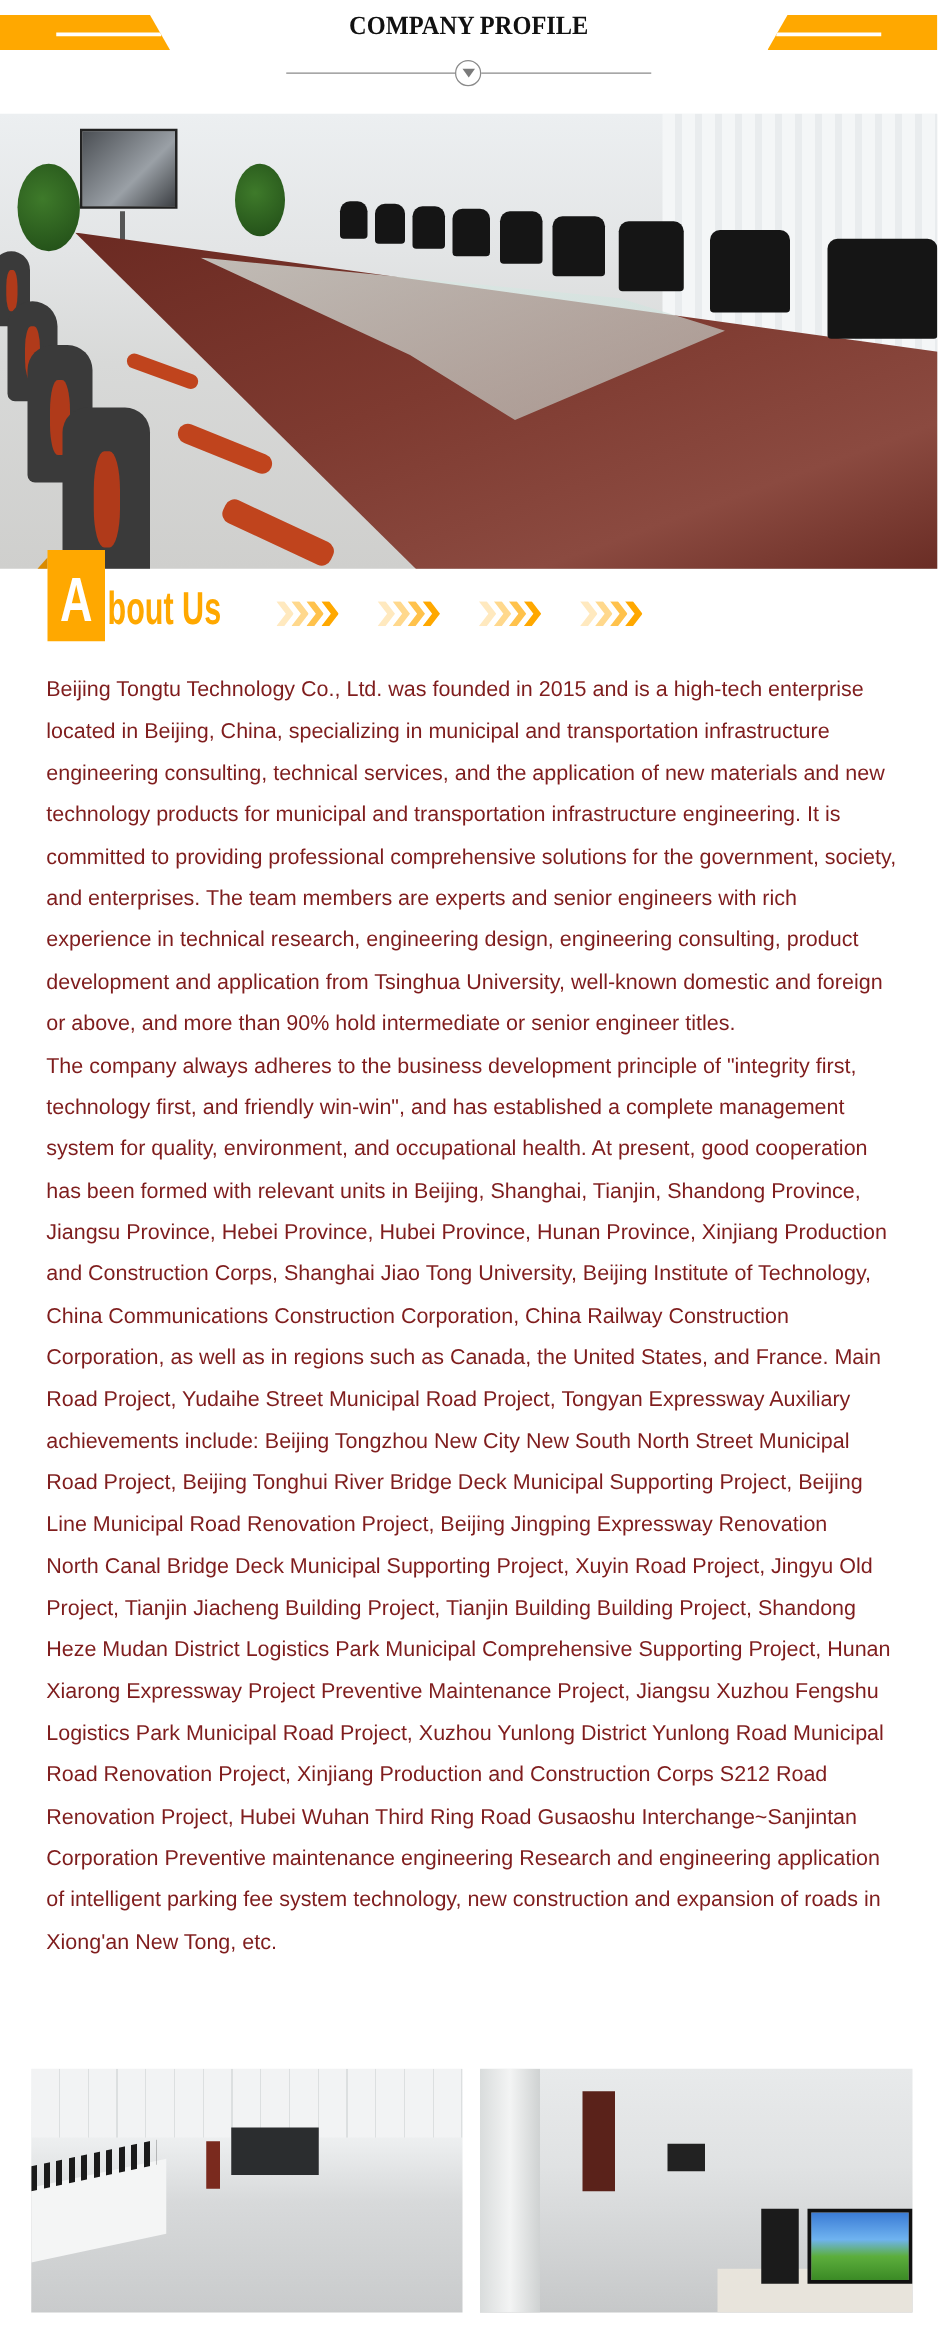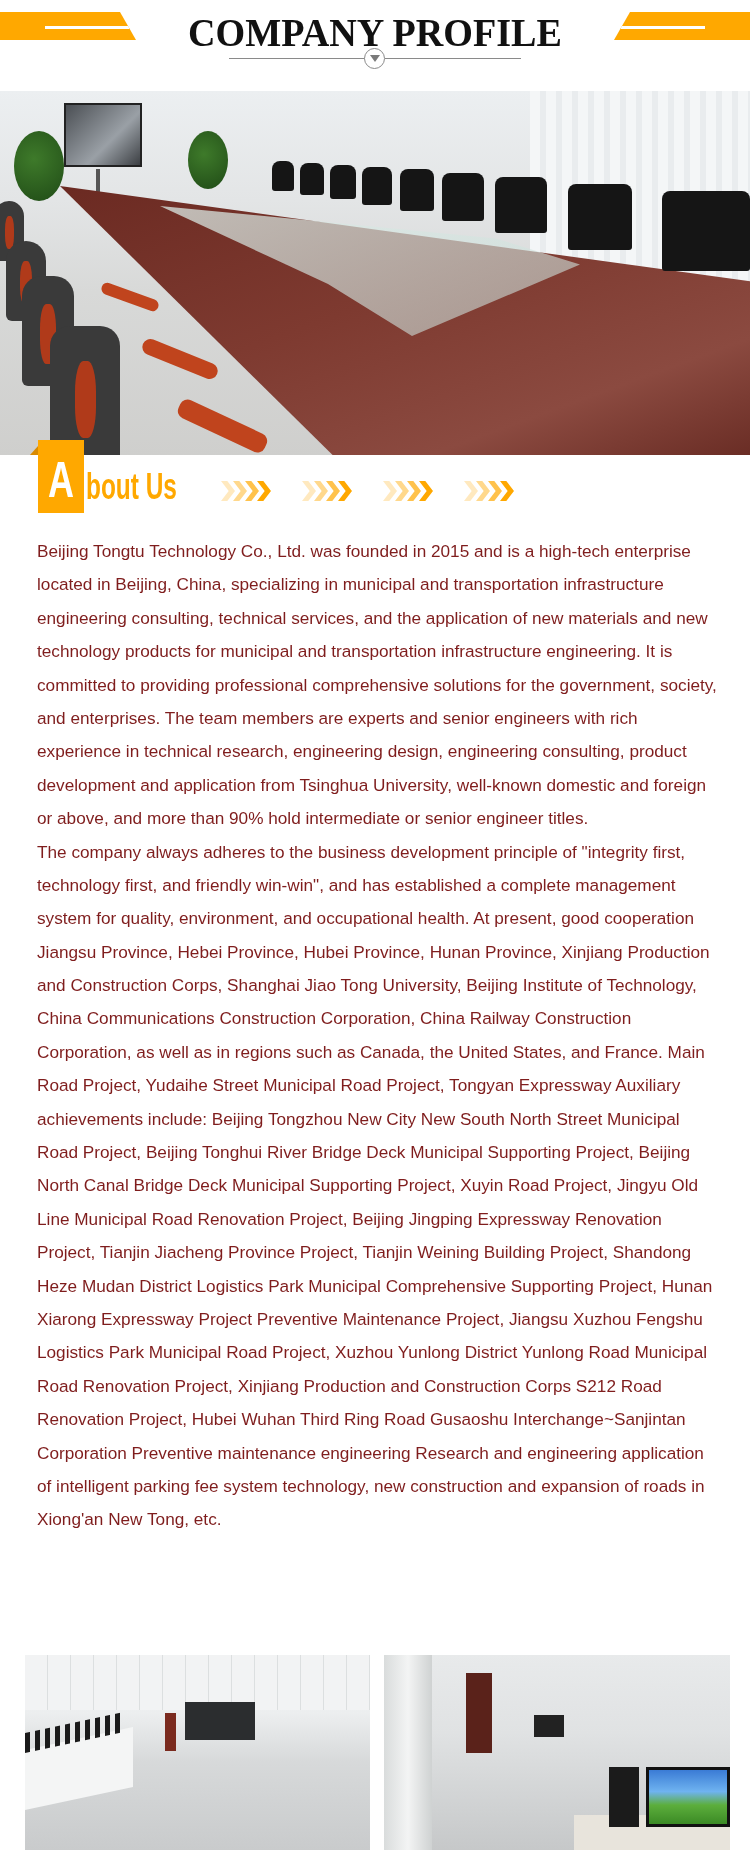--- a/index.html
+++ b/index.html
@@ -9,21 +9,21 @@
   
   .hdr-bar { position: absolute; top: 12px; height: 28px; background: #FFA800; }
   .hdr-bar.left { left: 0; width: 136px; clip-path: polygon(0 0, 120px 0, 136px 100%, 0 100%); }
   .hdr-bar.right { left: 614px; width: 136px; clip-path: polygon(16px 0, 136px 0, 136px 100%, 0 100%); }
   .hdr-stripe { position: absolute; top: 14px; height: 3px; background: #ffffff; }
   .hdr-bar.left .hdr-stripe { left: 45px; width: 84px; }
   .hdr-bar.right .hdr-stripe { left: 7px; width: 84px; }
 
   .title {
     position: absolute; top: 8px; left: 0; width: 750px; text-align: center;
-    font-family: "Liberation Serif", serif; font-weight: bold; font-size: 41px;
+    font-family: "Liberation Serif", serif; font-weight: bold; font-size: 21px;
     color: #111111; letter-spacing: 0px;
   }
   .title span { display: inline-block; transform: scaleX(0.93); transform-origin: center; }
 
   .divider-line { position: absolute; top: 58px; height: 1px; background: #8a8a8a; }
   .divider-line.l { left: 229px; width: 136px; }
   .divider-line.r { left: 385px; width: 136px; }
   .divider-circle {
     position: absolute; left: 364px; top: 48px; width: 21px; height: 21px;
     border: 1px solid #8a8a8a; border-radius: 50%; background: #fff;
@@ -179,30 +179,31 @@
   <span class="ln">engineering consulting, technical services, and the application of new materials and new</span>
   <span class="ln">technology products for municipal and transportation infrastructure engineering. It is</span>
   <span class="ln">committed to providing professional comprehensive solutions for the government, society,</span>
   <span class="ln">and enterprises. The team members are experts and senior engineers with rich</span>
   <span class="ln">experience in technical research, engineering design, engineering consulting, product</span>
   <span class="ln">development and application from Tsinghua University, well-known domestic and foreign</span>
   <span class="ln">or above, and more than 90% hold intermediate or senior engineer titles.</span>
   <span class="ln">The company always adheres to the business development principle of "integrity first,</span>
   <span class="ln">technology first, and friendly win-win", and has established a complete management</span>
   <span class="ln">system for quality, environment, and occupational health. At present, good cooperation</span>
+  <span class="ln">has been formed with relevant units in Beijing, Shanghai, Tianjin, Shandong Province,</span>
   <span class="ln">Jiangsu Province, Hebei Province, Hubei Province, Hunan Province, Xinjiang Production</span>
   <span class="ln">and Construction Corps, Shanghai Jiao Tong University, Beijing Institute of Technology,</span>
   <span class="ln">China Communications Construction Corporation, China Railway Construction</span>
   <span class="ln">Corporation, as well as in regions such as Canada, the United States, and France. Main</span>
   <span class="ln">Road Project, Yudaihe Street Municipal Road Project, Tongyan Expressway Auxiliary</span>
   <span class="ln">achievements include: Beijing Tongzhou New City New South North Street Municipal</span>
   <span class="ln">Road Project, Beijing Tonghui River Bridge Deck Municipal Supporting Project, Beijing</span>
+  <span class="ln">Line Municipal Road Renovation Project, Beijing Jingping Expressway Renovation</span>
   <span class="ln">North Canal Bridge Deck Municipal Supporting Project, Xuyin Road Project, Jingyu Old</span>
-  <span class="ln">Line Municipal Road Renovation Project, Beijing Jingping Expressway Renovation</span>
-  <span class="ln">Project, Tianjin Jiacheng Province Project, Tianjin Weining Building Project, Shandong</span>
+  <span class="ln">Project, Tianjin Jiacheng Building Project, Tianjin Building Building Project, Shandong</span>
   <span class="ln">Heze Mudan District Logistics Park Municipal Comprehensive Supporting Project, Hunan</span>
   <span class="ln">Xiarong Expressway Project Preventive Maintenance Project, Jiangsu Xuzhou Fengshu</span>
   <span class="ln">Logistics Park Municipal Road Project, Xuzhou Yunlong District Yunlong Road Municipal</span>
   <span class="ln">Road Renovation Project, Xinjiang Production and Construction Corps S212 Road</span>
   <span class="ln">Renovation Project, Hubei Wuhan Third Ring Road Gusaoshu Interchange~Sanjintan</span>
   <span class="ln">Corporation Preventive maintenance engineering Research and engineering application</span>
   <span class="ln">of intelligent parking fee system technology, new construction and expansion of roads in</span>
   <span class="ln">Xiong'an New Tong, etc.</span>
 </div>
 

